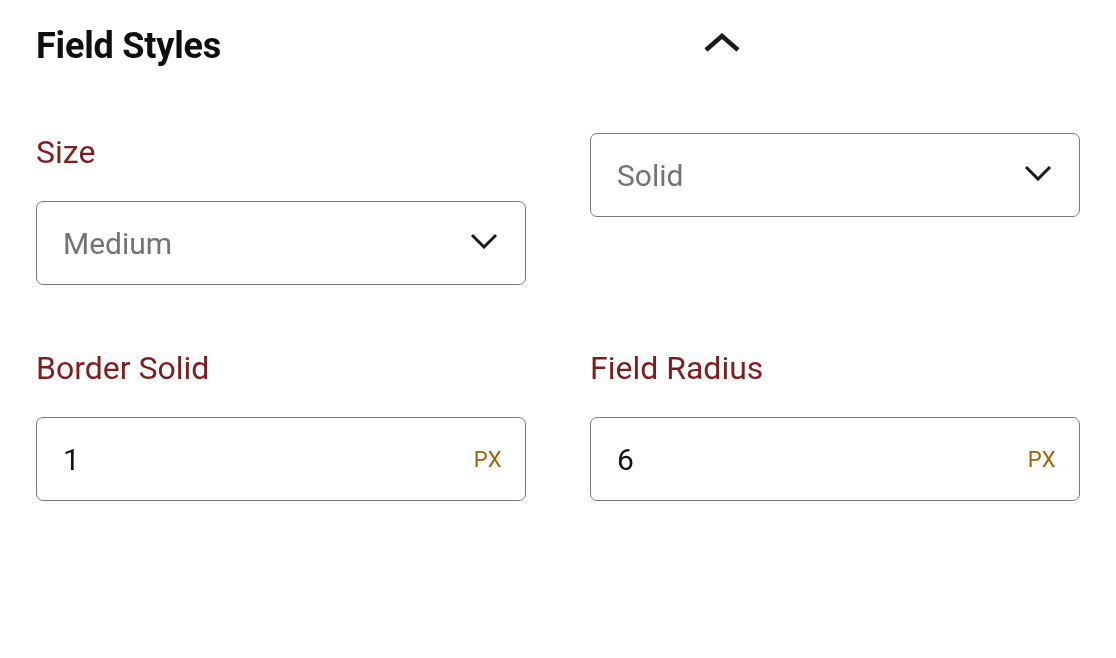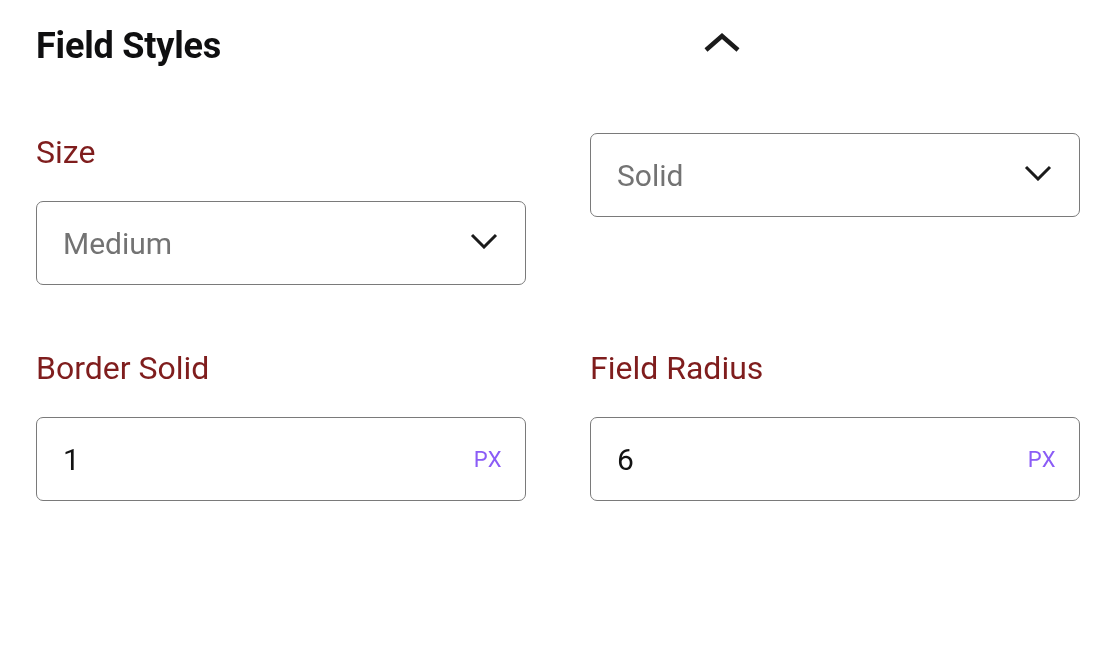--- a/index.html
+++ b/index.html
@@ -87,21 +87,21 @@
     .num-ctrl::-webkit-inner-spin-button, .num-ctrl::-webkit-outer-spin-button {
       -webkit-appearance: none;
       margin: 0;
     }
     .unit-suffix {
       position: absolute;
       right: 24px;
       top: 50%;
       transform: translateY(-50%);
       font-size: 22px;
-      color: #8b5cf6;
+      color: #a16207;
       letter-spacing: 0.5px;
       pointer-events: none;
     }
   </style>
 </head>
 <body>
 
 <div class="section-header">
   <h2 class="section-title">Field Styles</h2>
   <button class="collapse-btn">

